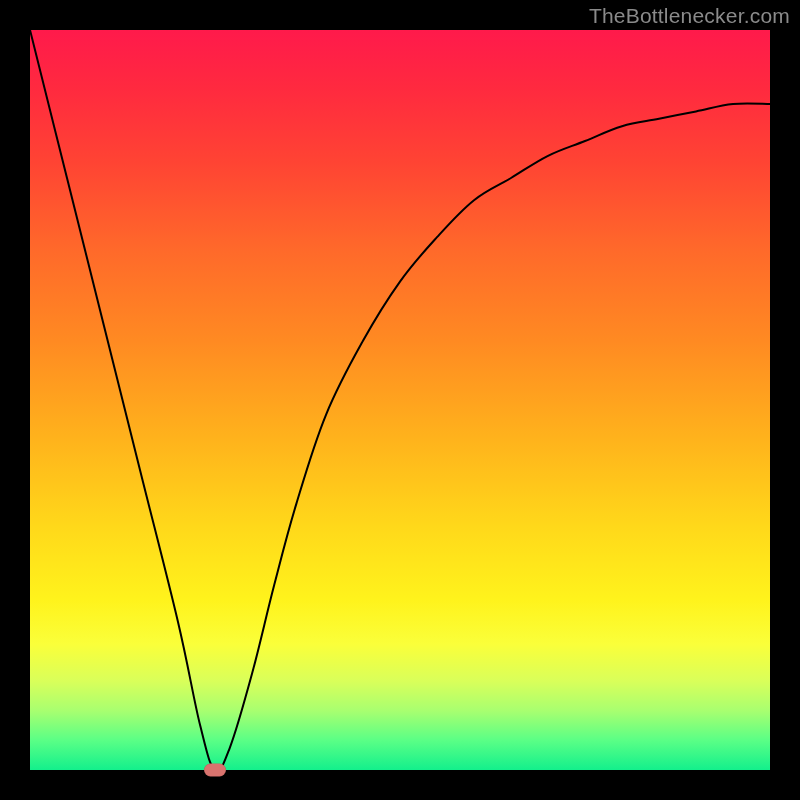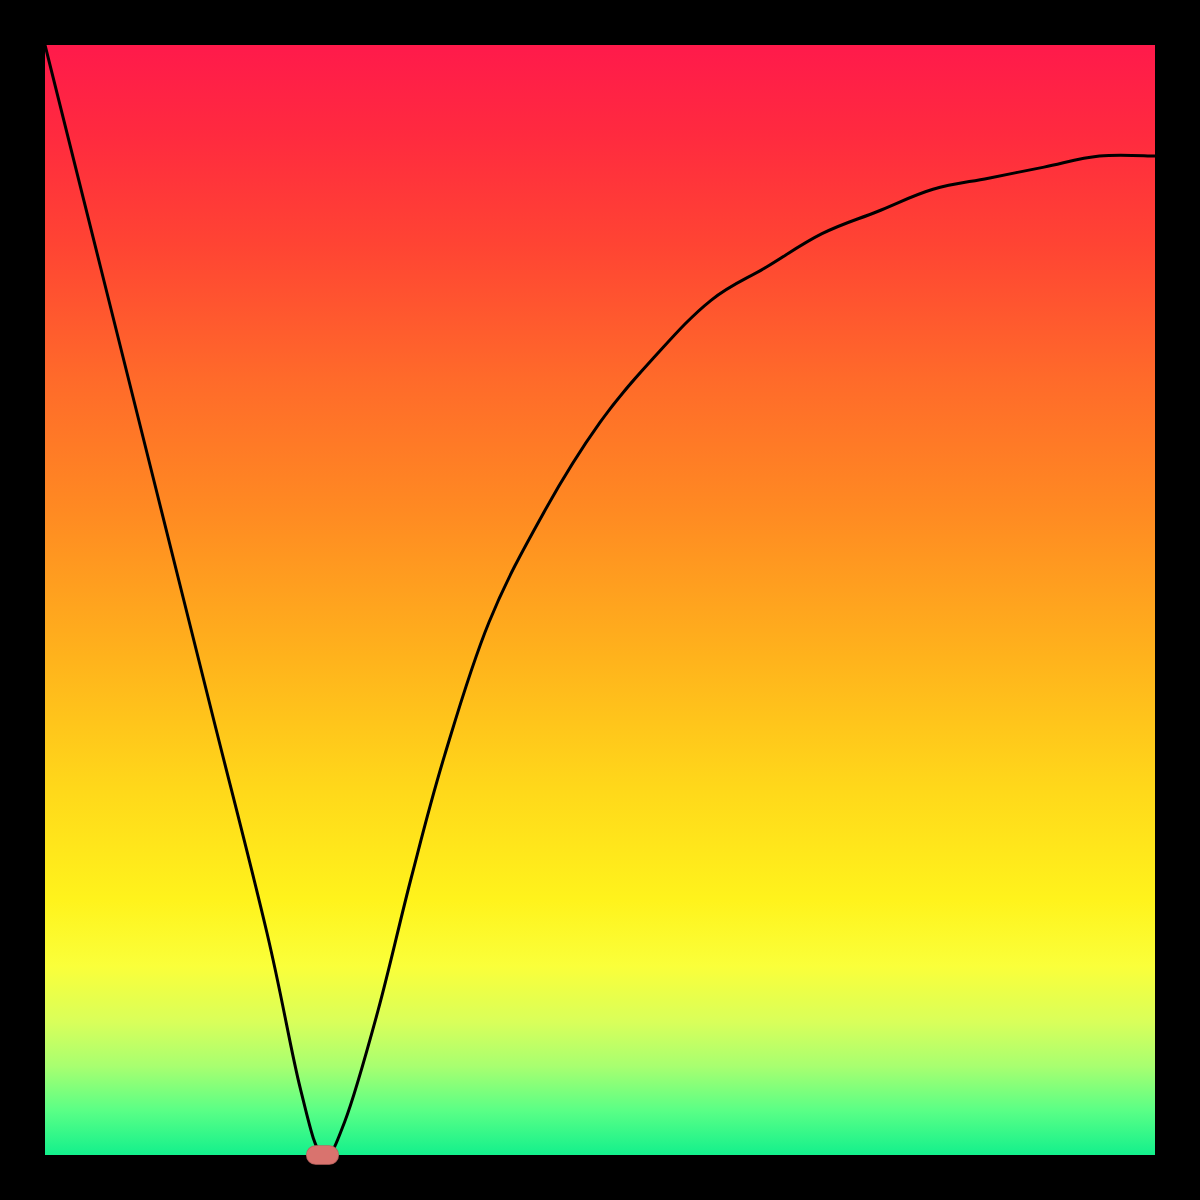--- a/index.html
+++ b/index.html
@@ -75,13 +75,14 @@
 </head>
 <body>
 
 <div class="frame">
   <div class="plot-area">
     <svg class="curve-svg" viewBox="0 0 740 740" preserveAspectRatio="none">
       <path d="M 0.00 0.00 C 6.66 26.64, 23.68 94.72, 37.00 148.00 C 50.32 201.28, 60.68 242.72, 74.00 296.00 C 87.32 349.28, 97.68 390.72, 111.00 444.00 C 124.32 497.28, 137.34 546.71, 148.00 592.00 C 158.66 637.29, 163.54 668.96, 170.20 695.60 C 176.86 722.24, 179.67 736.00, 185.00 740.00 C 190.33 744.00, 193.14 735.12, 199.80 717.80 C 206.46 700.48, 214.01 673.10, 222.00 643.80 C 229.99 614.50, 236.21 585.64, 244.20 555.00 C 252.19 524.36, 257.08 504.24, 266.40 473.60 C 275.72 442.96, 284.01 414.10, 296.00 384.80 C 307.99 355.50, 319.68 334.78, 333.00 310.80 C 346.32 286.82, 356.68 270.25, 370.00 251.60 C 383.32 232.95, 393.68 221.85, 407.00 207.20 C 420.32 192.55, 430.68 180.86, 444.00 170.20 C 457.32 159.54, 467.68 155.99, 481.00 148.00 C 494.32 140.01, 504.68 132.46, 518.00 125.80 C 531.32 119.14, 541.68 116.33, 555.00 111.00 C 568.32 105.67, 578.68 100.20, 592.00 96.20 C 605.32 92.20, 615.68 91.46, 629.00 88.80 C 642.32 86.14, 652.68 84.06, 666.00 81.40 C 679.32 78.74, 689.68 75.33, 703.00 74.00 C 716.32 72.67, 733.34 74.00, 740.00 74.00"></path>
     </svg>
     <div class="marker" style="left: 185px; top: 740px;"></div>
   </div>
+  <div class="watermark">TheBottlenecker.com</div>
 </div>
 
 </body></html>

